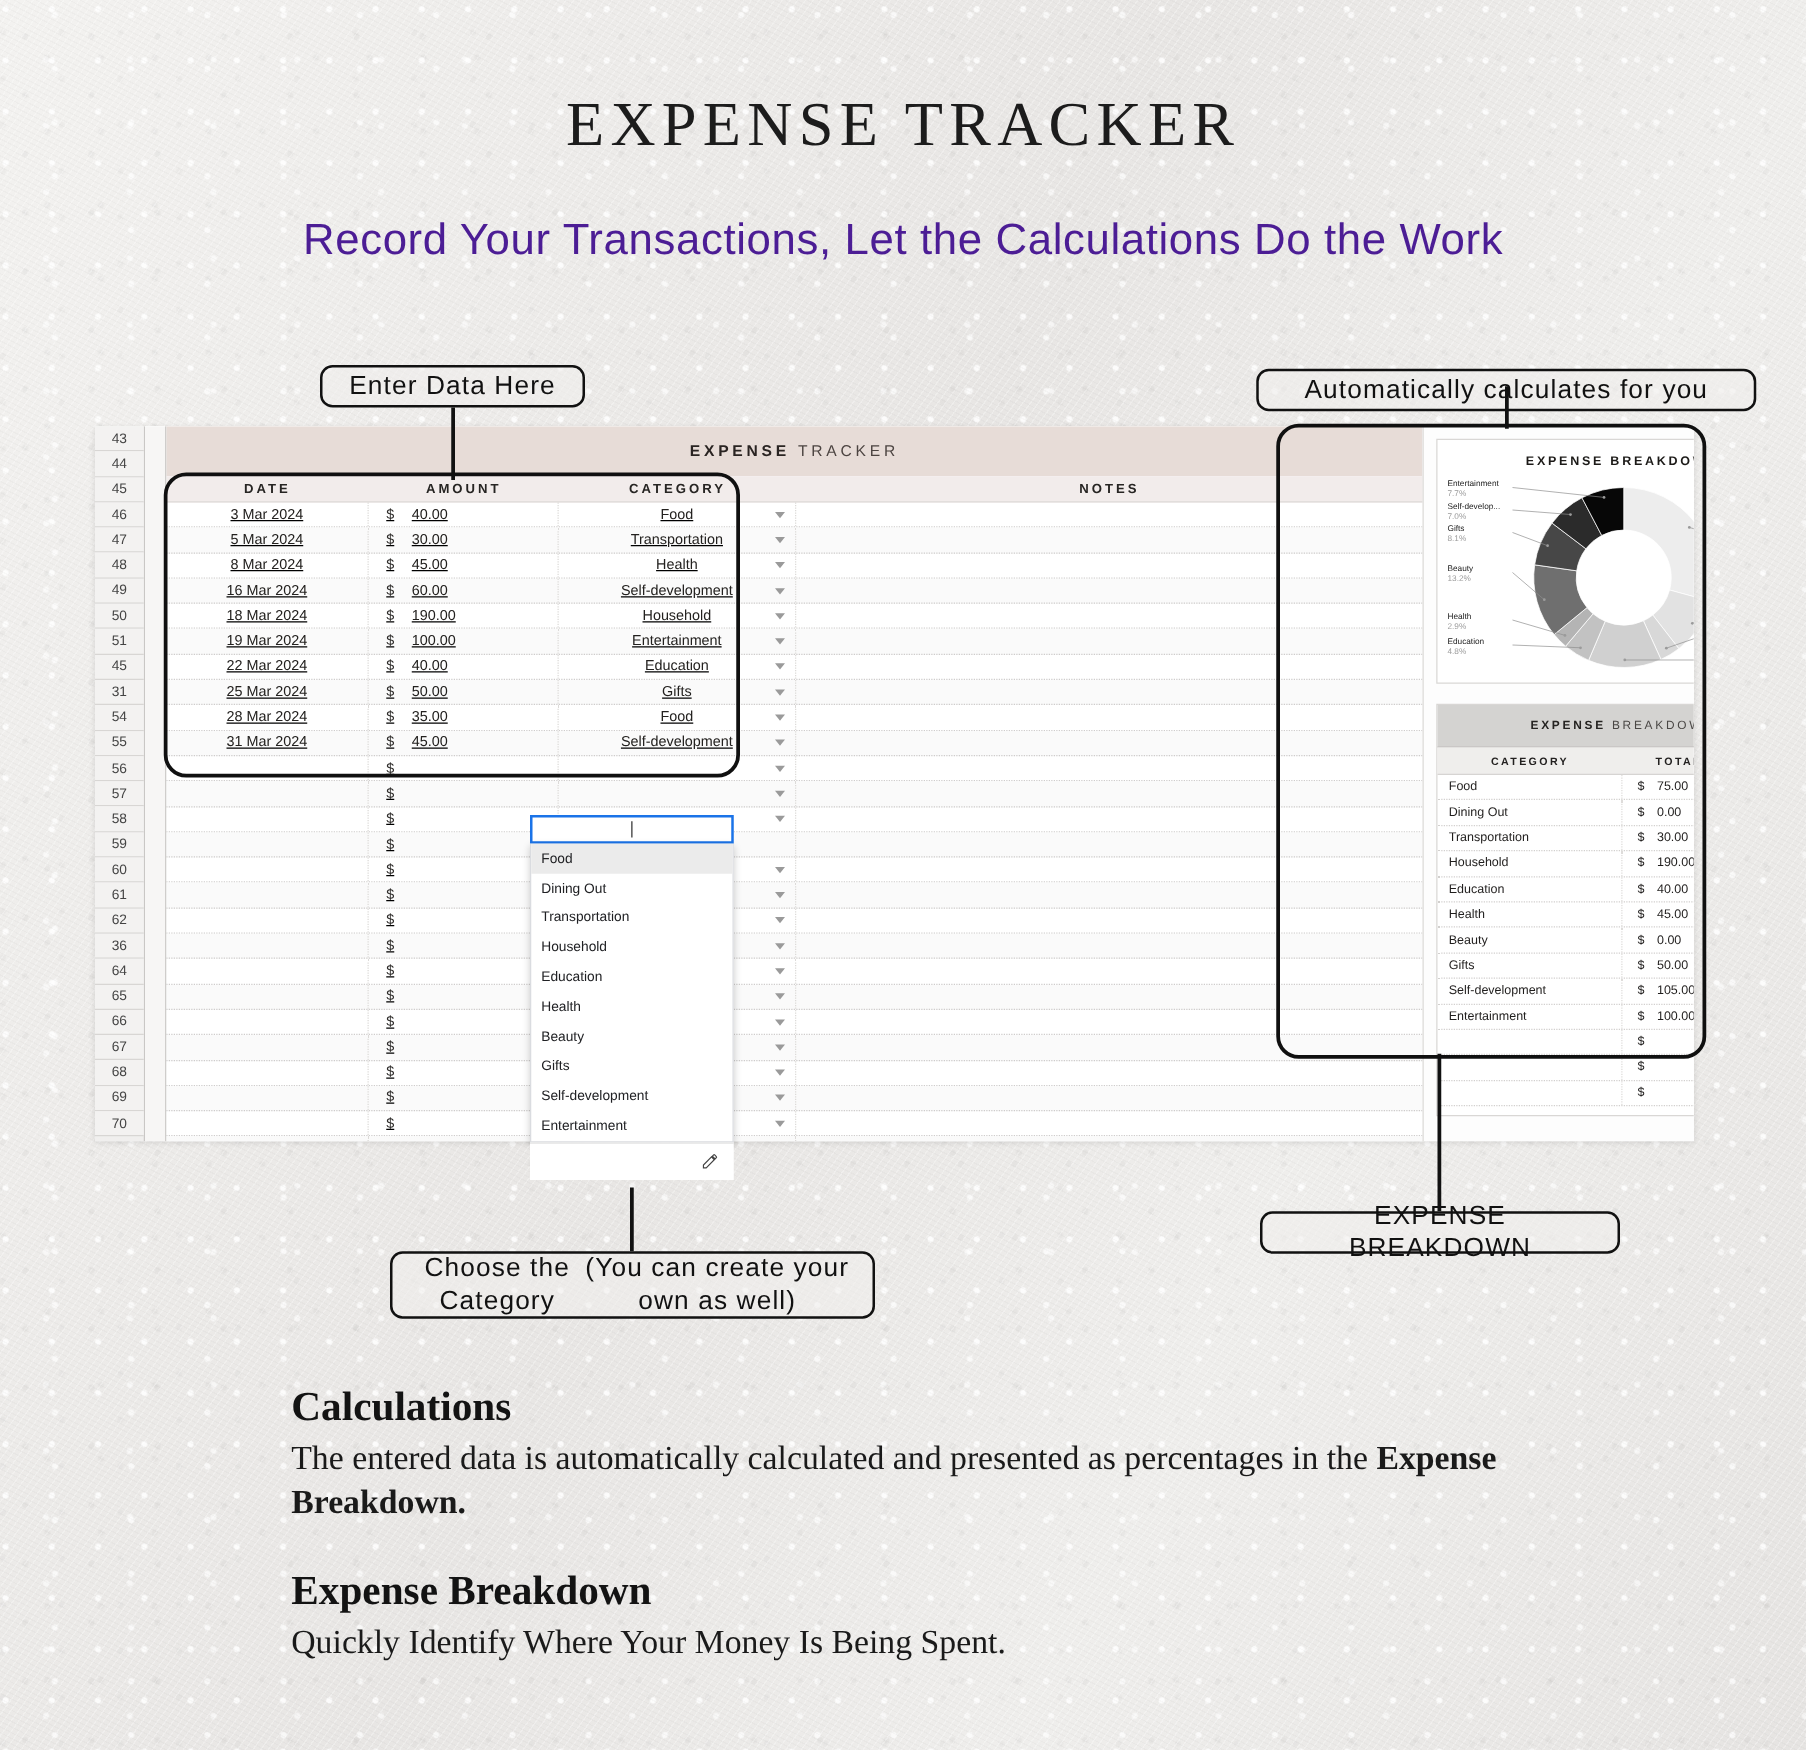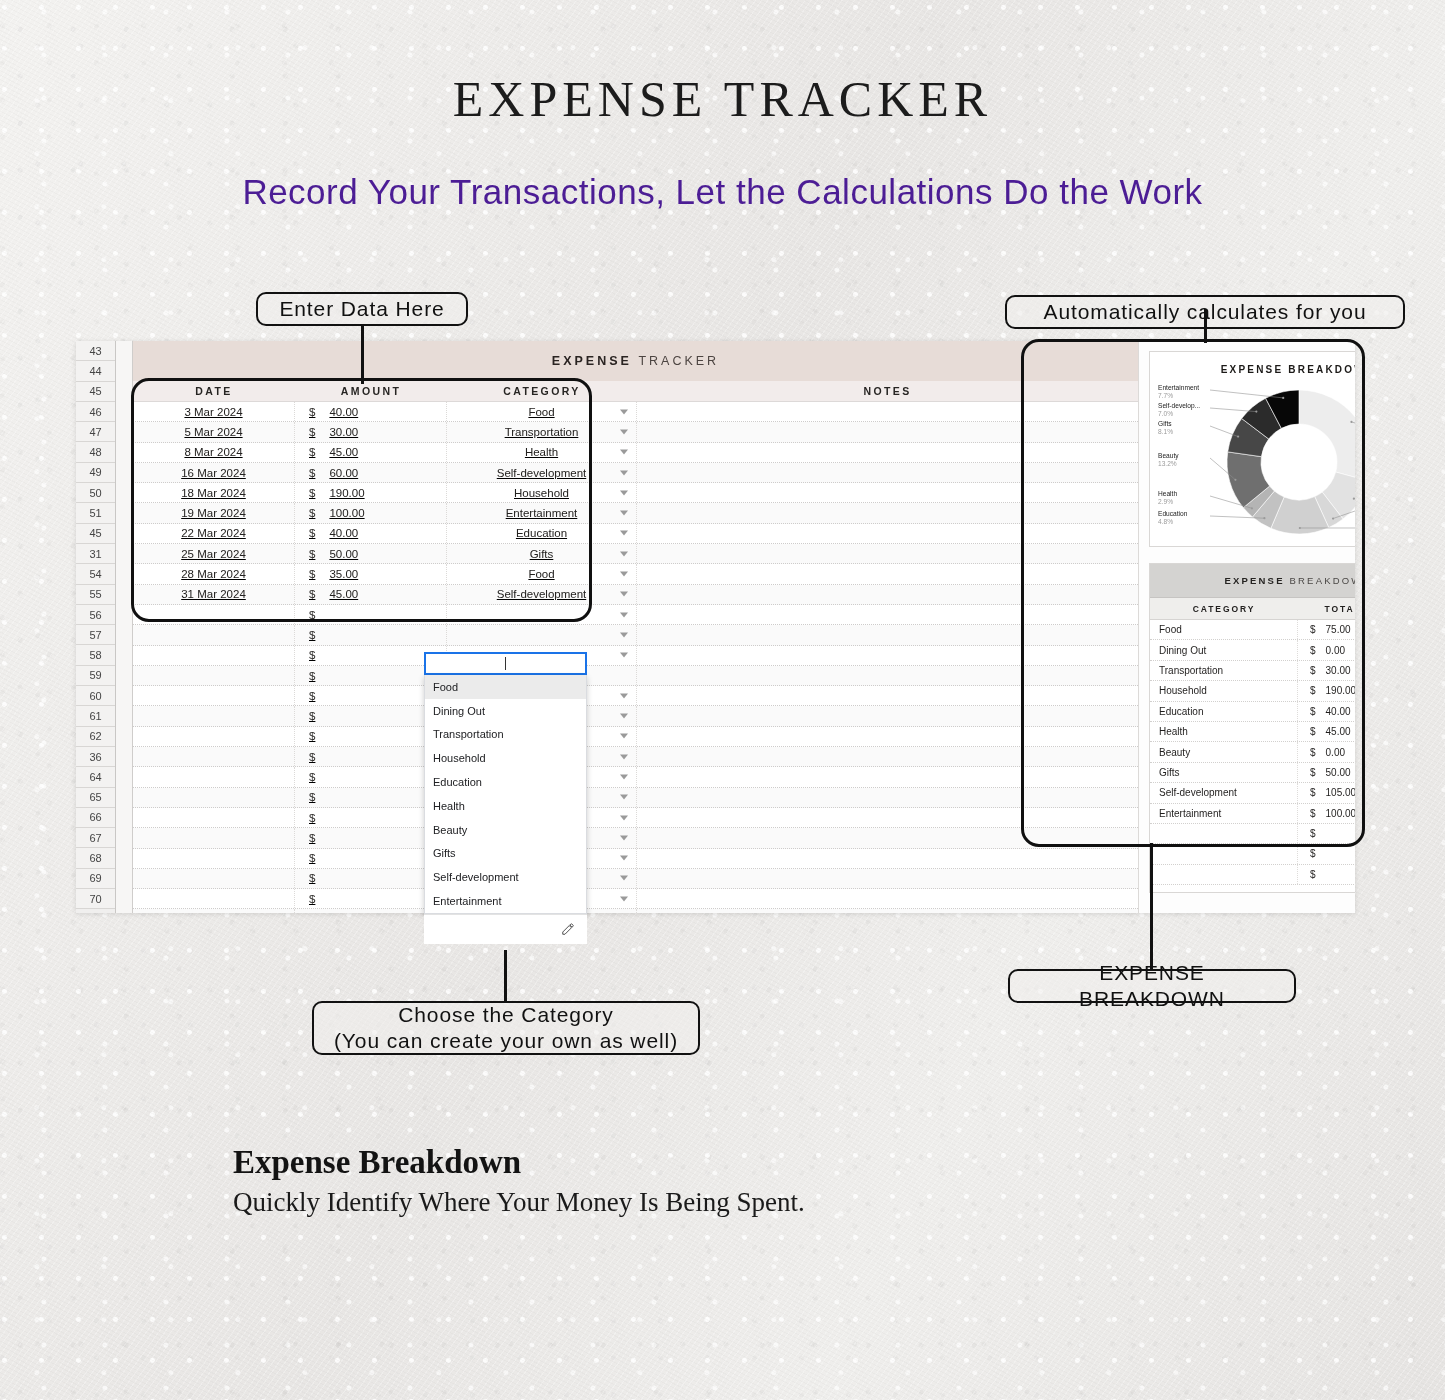--- a/index.html
+++ b/index.html
@@ -72,21 +72,21 @@
     text-align: center;
     line-height: 1.22;
     padding: 5px 16px;
     letter-spacing: .9px;
   }
   .lead { position: absolute; background: #111; }
   .lead-v { width: 2.5px; }
 
   #callout-enter-data { left: 256px; top: 292px; width: 212px; height: 34px; font-size: 21px; }
   #callout-auto-calc  { left: 1005px; top: 275px; width: 400px; height: 34px; font-size: 21px; margin-top: 20px; }
-  #callout-choose-cat { left: 312px; top: 1001px; width: 388px; height: 54px; font-size: 21px; flex-direction: column; }
+  #callout-choose-cat { left: 312px; top: 1001px; width: 388px; height: 54px; font-size: 21px; flex-direction: row; }
   #callout-breakdown  { left: 1008px; top: 969px; width: 288px; height: 34px; font-size: 21px; }
 
   
   #sheet {
     position: absolute;
     left: 76px; top: 341px;
     width: 1279px; height: 572px;
     overflow: hidden;
     background: #ffffff;
     box-shadow: 0 1px 5px rgba(0,0,0,.12);
@@ -855,17 +855,21 @@
   <span>Choose the Category</span>
   <span>(You can create your own as well)</span>
 </div>
 
 <div class="lead lead-v" style="left:1150px;top:843px;height:126px;"></div>
 <div class="callout" id="callout-breakdown">
   <span>EXPENSE BREAKDOWN</span>
 </div>
 
 <div id="copy">
+  <div id="sec1">
+    <div class="h-sec">Calculations</div>
+    <div class="p-sec"><span>The entered data is automatically calculated and presented as percentages in the </span><b>Expense Breakdown.</b></div>
+  </div>
   <div id="sec2">
     <div class="h-sec">Expense Breakdown</div>
     <div class="p-sec">Quickly Identify Where Your Money Is Being Spent.</div>
   </div>
 </div>
 
 </body></html>

